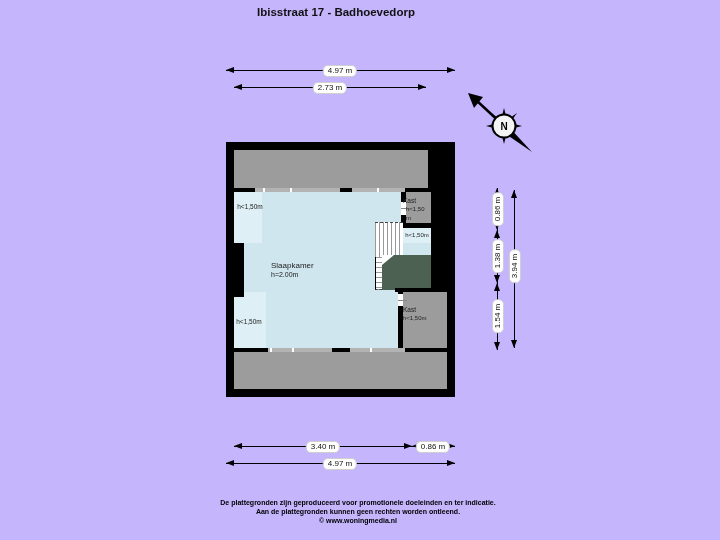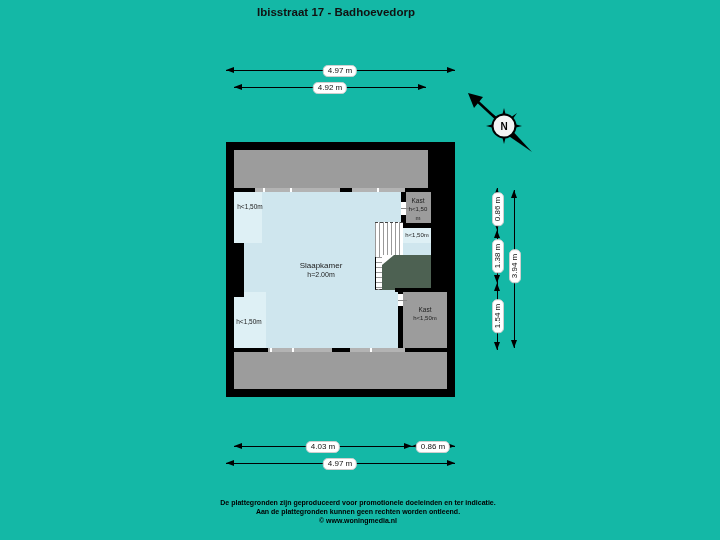--- a/index.html
+++ b/index.html
@@ -1,37 +1,37 @@
 <!DOCTYPE html>
 <html style="--room: #cfe6ee; --low-height: #def0f5; --gray-area: #9c9c9c; --stair-void: #4d6152; --wall: #000000; --window: #b3b3b3;"><head>
 <meta charset="utf-8">
 <style>
   html,body{margin:0;padding:0;background:#fff;}
-  #canvas{position:relative;width:720px;height:540px;background:#14b8a6;overflow:hidden;
+  #canvas{position:relative;width:720px;height:540px;background:#c4b5fd;overflow:hidden;
           font-family:"Liberation Sans", sans-serif;color:#111;}
   .abs{position:absolute;}
 
   
   #title{left:168px;top:5px;width:336px;text-align:center;font-weight:bold;
          font-size:11.5px;line-height:14px;}
 
   
   #plan{left:226px;top:142px;width:229px;height:255px;background:var(--wall,#000);}
 
   .gray{background:var(--gray-area,#9c9c9c);}
   .blue{background:var(--room,#cfe6ee);}
   .lblue{background:var(--low-height,#def0f5);}
   .void{background:var(--stair-void,#4d6152);}
   .winband{background:var(--window,#b3b3b3);}
   .tick{background:#fff;width:2px;height:4px;}
   .wseg{background:var(--wall,#000);height:4px;}
   .doorgap{background:#fff;}
   .doorleaf{background:#888;height:1px;}
 
-  .roomlabel{text-align:center;color:#222;}
+  .roomlabel{text-align:left;color:#222;}
   .roomlabel .nm{font-size:8px;line-height:9px;}
   .roomlabel .ht{font-size:7px;line-height:9px;}
   .tiny{font-size:6.5px;line-height:8px;color:#222;text-align:center;}
 
   #stairs{background:#fff;background-image:repeating-linear-gradient(to right,#999 0,#999 1px,rgba(0,0,0,0) 1px,rgba(0,0,0,0) 4px);
           border-top:1px dashed #444;box-sizing:border-box;}
   #stairs-lower{background:#fff;background-image:repeating-linear-gradient(to bottom,#999 0,#999 1px,rgba(0,0,0,0) 1px,rgba(0,0,0,0) 5px);
           border-left:1px solid #000;border-bottom:1px dashed #444;box-sizing:border-box;}
   #stair-turn{width:0;height:0;border-left:12px solid #fff;border-bottom:10px solid rgba(0,0,0,0);}
 
@@ -137,24 +137,24 @@
     <div class="abs winband" style="left:42px;top:206px;width:137px;height:4px;"></div>
     <div class="abs tick" style="left:44px;top:206px;"></div>
     <div class="abs tick" style="left:66px;top:206px;"></div>
     <div class="abs tick" style="left:144px;top:206px;"></div>
     <div class="abs wseg" style="left:106px;top:206px;width:18px;"></div>
   </div>
 
   <div class="abs dimh" style="left:226px;top:70px;width:229px;"></div>
   <div class="abs pill" style="left:340px;top:71px;">4.97 m</div>
   <div class="abs dimh" style="left:234px;top:87px;width:192px;"></div>
-  <div class="abs pill" style="left:330px;top:88px;">4.92 m</div>
+  <div class="abs pill" style="left:330px;top:88px;">2.73 m</div>
 
   <div class="abs dimh" style="left:234px;top:446px;width:178px;"></div>
-  <div class="abs pill" style="left:323px;top:447px;">4.03 m</div>
+  <div class="abs pill" style="left:323px;top:447px;">3.40 m</div>
   <div class="abs dimh" style="left:412px;top:446px;width:43px;"></div>
   <div class="abs pill" style="left:433px;top:447px;">0.86 m</div>
   <div class="abs dimh" style="left:226px;top:463px;width:229px;"></div>
   <div class="abs pill" style="left:340px;top:464px;">4.97 m</div>
 
   <div class="abs dimv" style="left:497px;top:188px;height:42px;"></div>
   <div class="abs pill vert" style="left:498px;top:209px;">0.86 m</div>
   <div class="abs dimv" style="left:497px;top:230px;height:53px;"></div>
   <div class="abs pill vert" style="left:498px;top:256px;">1.38 m</div>
   <div class="abs dimv" style="left:497px;top:283px;height:67px;"></div>

